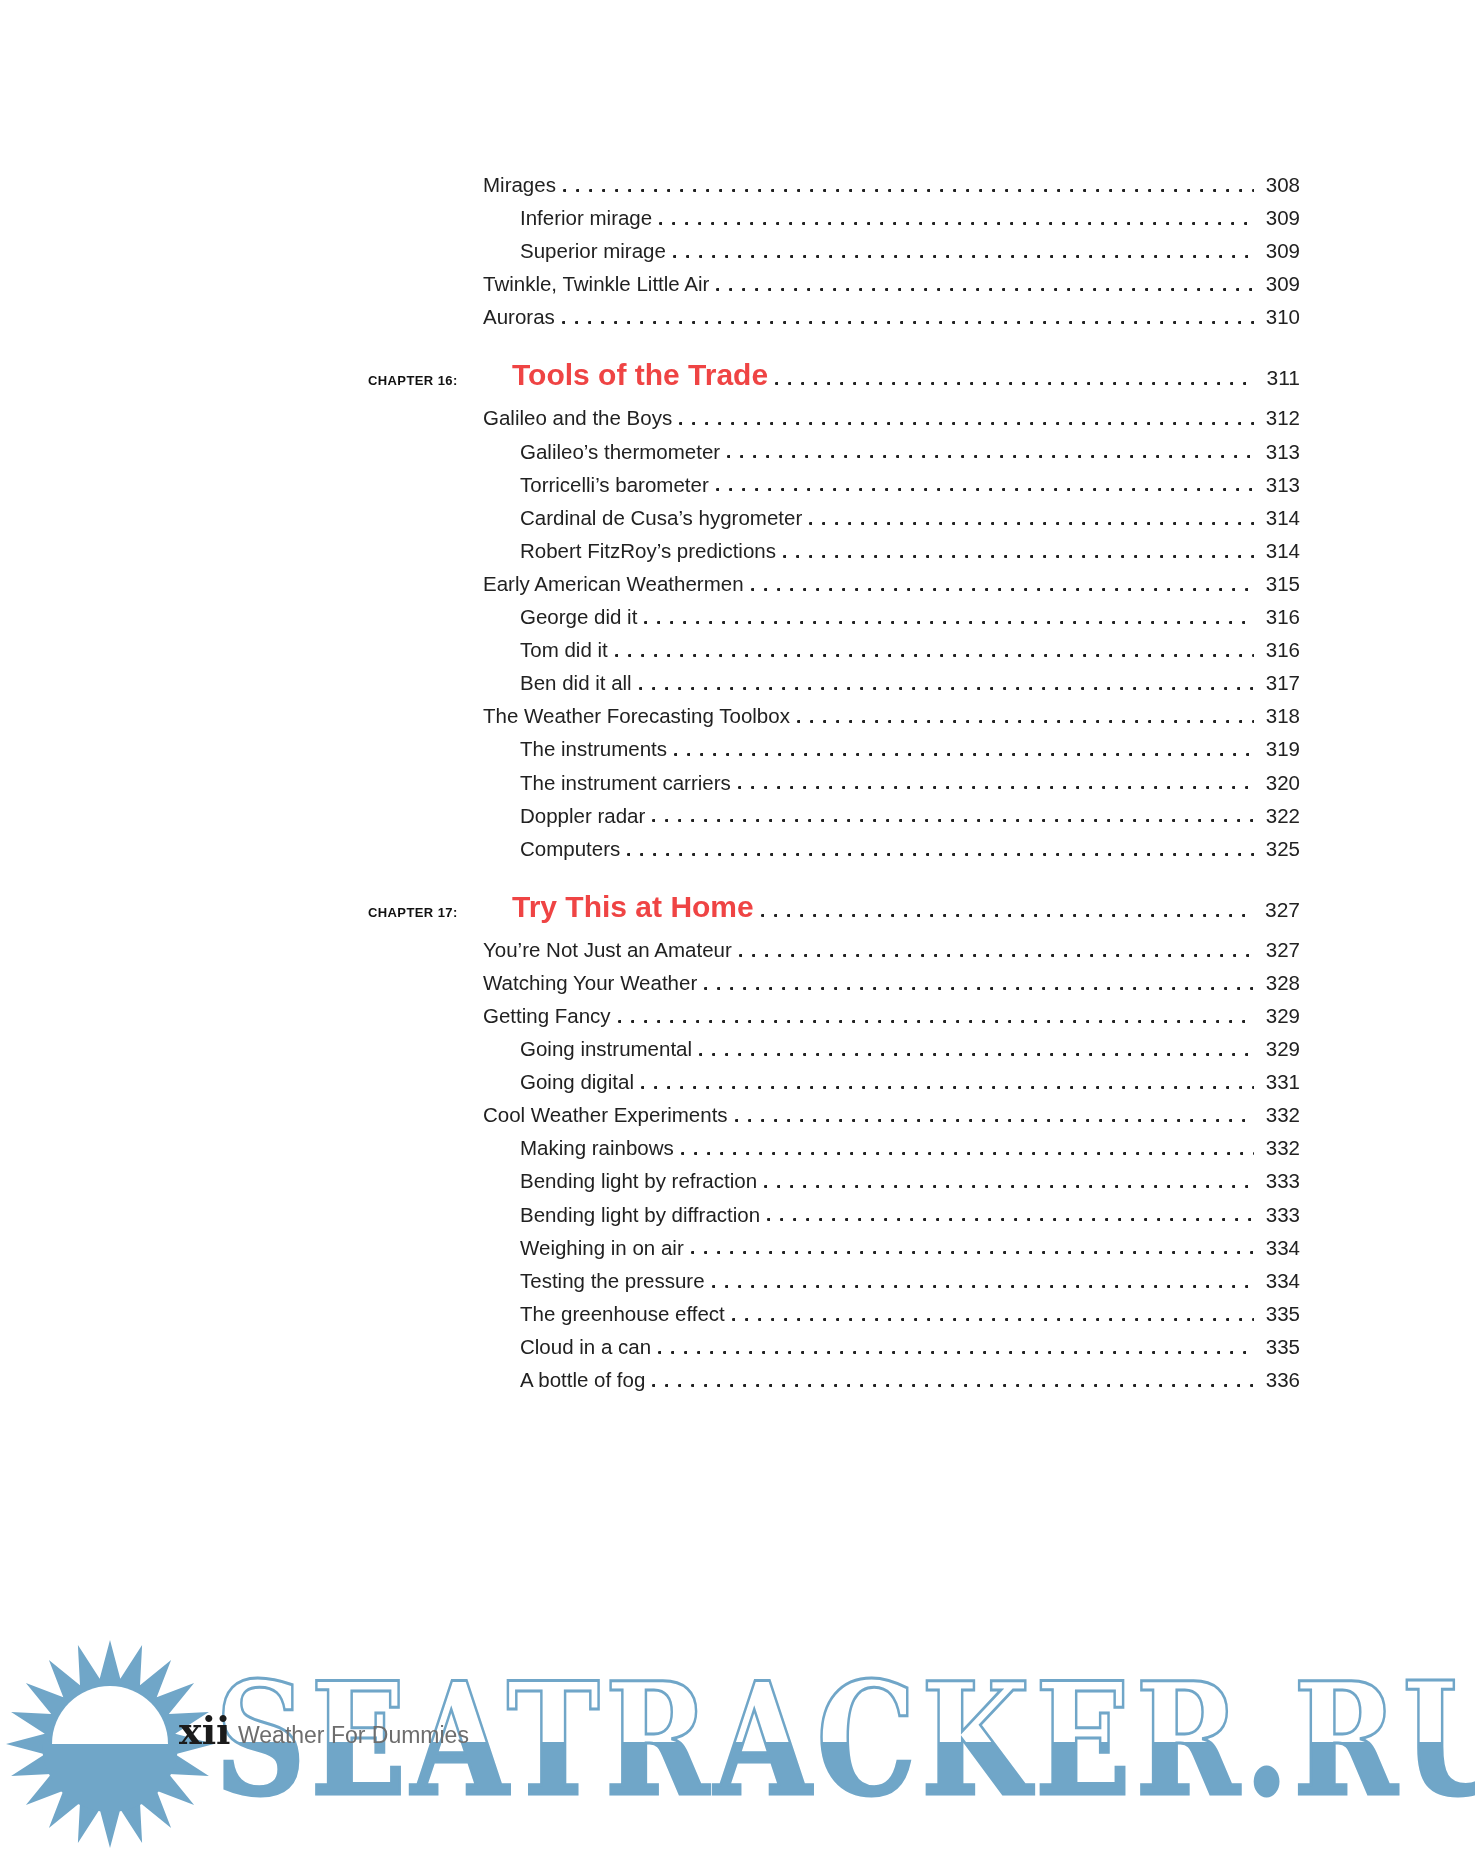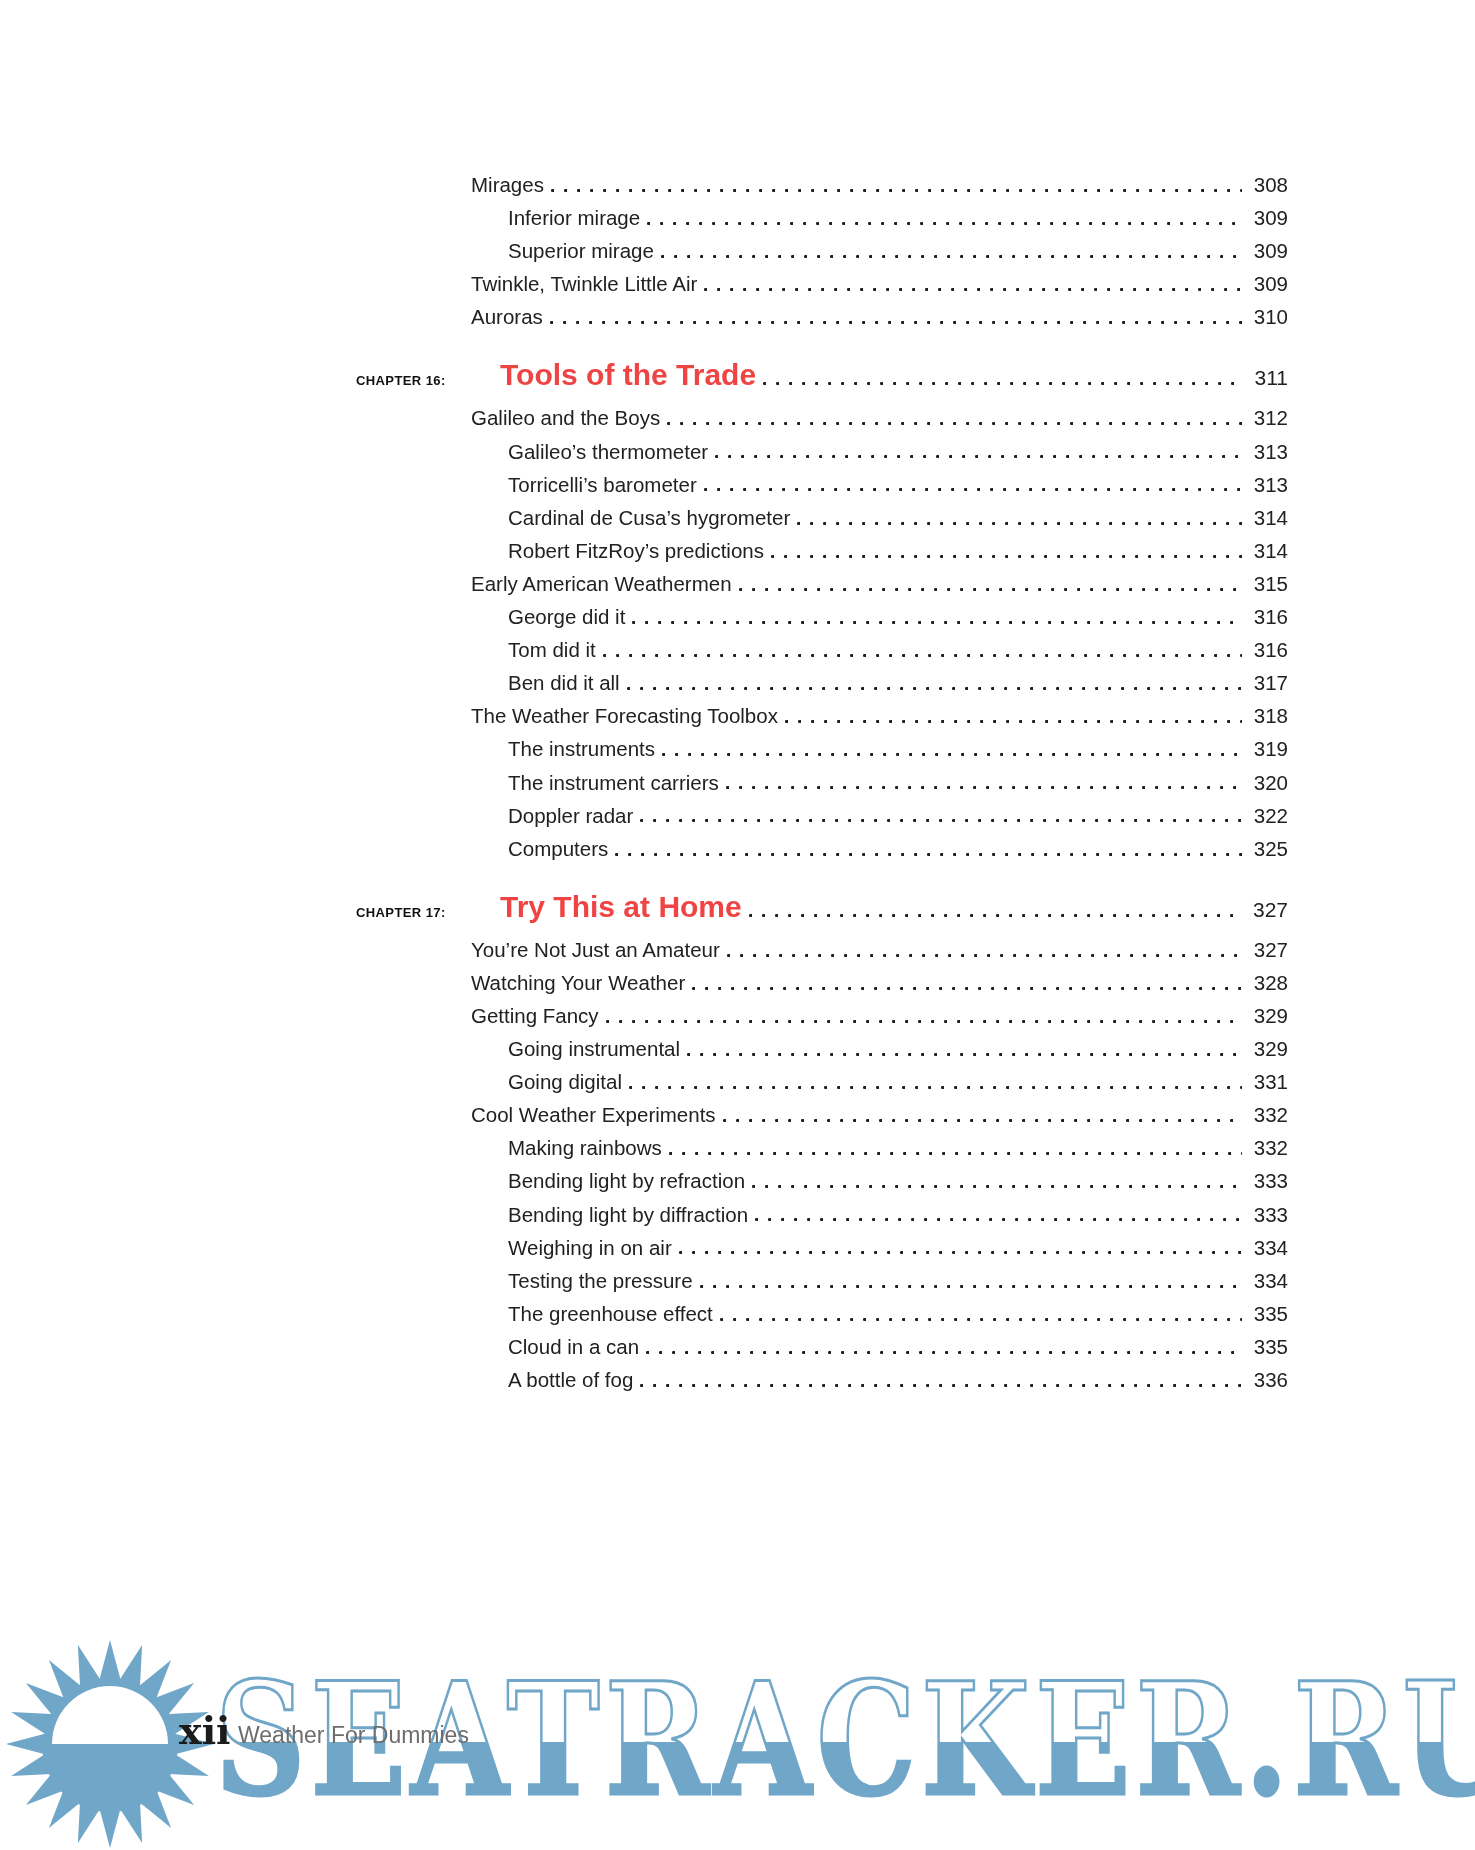--- a/index.html
+++ b/index.html
@@ -3,21 +3,21 @@
 <meta charset="utf-8">
 <style>
   html,body{margin:0;padding:0;}
   body{
     width:1475px;height:1850px;position:relative;overflow:hidden;
     background:#ffffff;
     font-family:"Liberation Sans", sans-serif;
   }
   
   .toc{
-    position:absolute;left:356px;top:168px;width:932px;z-index:1;
+    position:absolute;left:368px;top:168px;width:932px;z-index:1;
     color:#212121;
   }
   .row{
     display:flex;align-items:baseline;height:33.1px;
     font-size:20.5px;line-height:33.1px;white-space:nowrap;
   }
   .row.lvl1{padding-left:115px;}
   .row.lvl2{padding-left:152px;}
   .row.chapter{
     height:48px;line-height:48px;margin:18px 0 2px 0;

